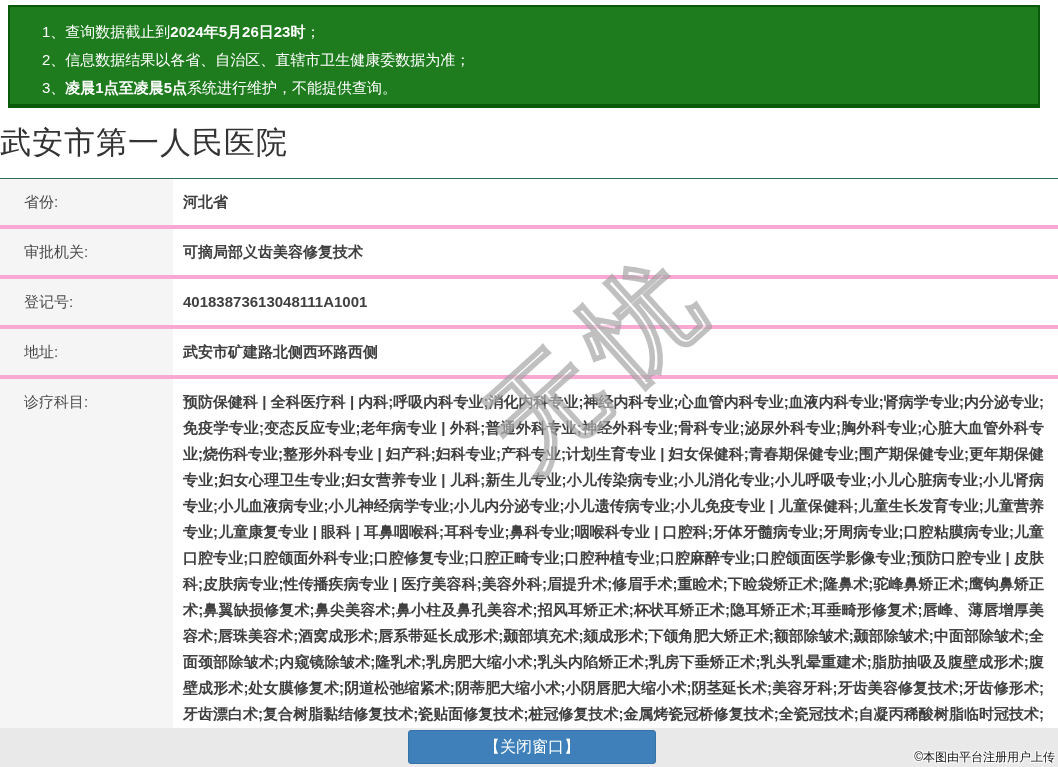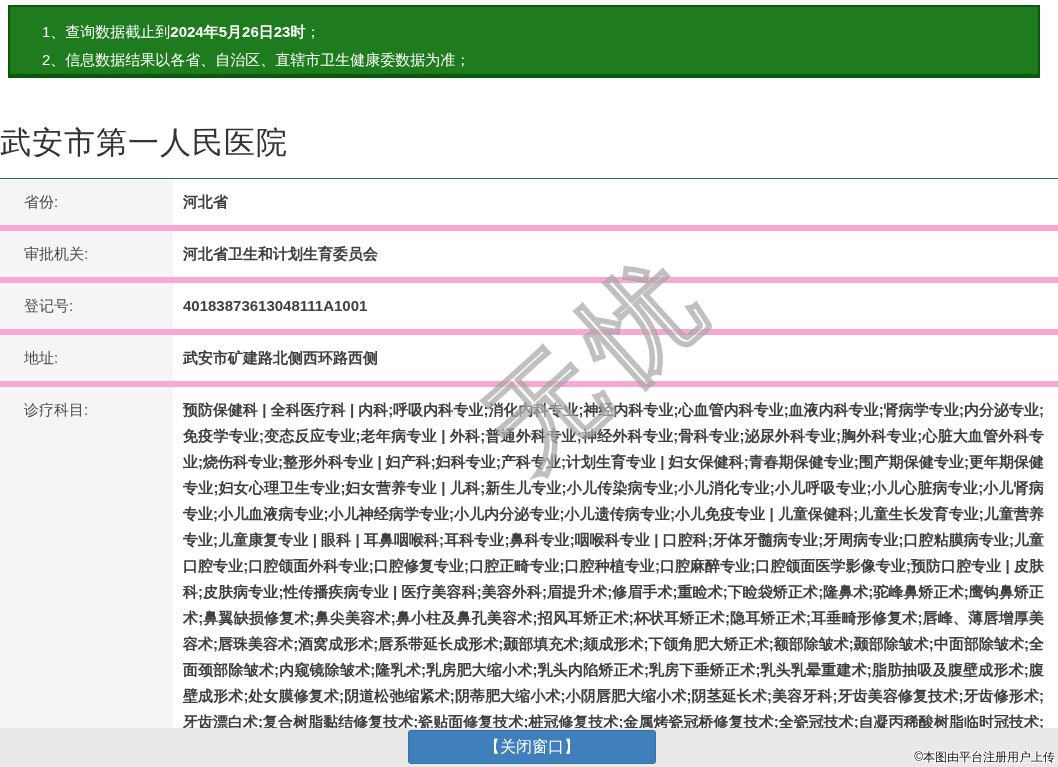--- a/index.html
+++ b/index.html
@@ -4,21 +4,21 @@
 <style>
   html,body{margin:0;padding:0;}
   body{
     width:1058px;height:767px;overflow:hidden;position:relative;
     background:#ffffff;
     font-family:"Liberation Sans","DejaVu Sans",sans-serif;
     -webkit-font-smoothing:antialiased;
   }
   
   .notice-banner{
-    position:absolute;left:8px;top:5px;width:1032px;height:73px;
+    position:absolute;left:8px;top:5px;width:1032px;height:103px;
     box-sizing:border-box;
     background:#1e7c1e;
     border:2px solid #0b5a0b;
     border-bottom-width:4px;
     color:#ffffff;
     padding:11px 10px 0 32px;
   }
   .notice-line{
     font-size:15px;line-height:28px;white-space:nowrap;
   }
@@ -29,21 +29,21 @@
     text-align:left;
     font-size:31px;font-weight:500;color:#333333;
     letter-spacing:1px;
   }
   
   .info-table{
     position:absolute;top:178px;left:0;width:1058px;
   }
   .info-row{
     display:flex;
-    border-top:6px solid #f9a8d4;
+    border-top:4px solid #f9a8d4;
     box-sizing:border-box;
   }
   .info-row:first-child{border-top:1px solid #336a5e;}
   .info-label{
     width:173px;flex:0 0 173px;box-sizing:border-box;
     background:#f5f5f5;
     padding:10px 8px 10px 24px;
     font-size:15px;line-height:26px;color:#4a4a4a;
   }
   .info-value{
@@ -99,21 +99,21 @@
 
 <h1 class="page-title">武安市第一人民医院</h1>
 
 <div class="info-table">
   <div class="info-row">
     <div class="info-label">省份:</div>
     <div class="info-value">河北省</div>
   </div>
   <div class="info-row">
     <div class="info-label">审批机关:</div>
-    <div class="info-value">河北省卫生和计划生育委员会</div>
+    <div class="info-value">可摘局部义齿美容修复技术</div>
   </div>
   <div class="info-row">
     <div class="info-label">登记号:</div>
     <div class="info-value">40183873613048111A1001</div>
   </div>
   <div class="info-row">
     <div class="info-label">地址:</div>
     <div class="info-value">武安市矿建路北侧西环路西侧</div>
   </div>
   <div class="info-row row-tall">

